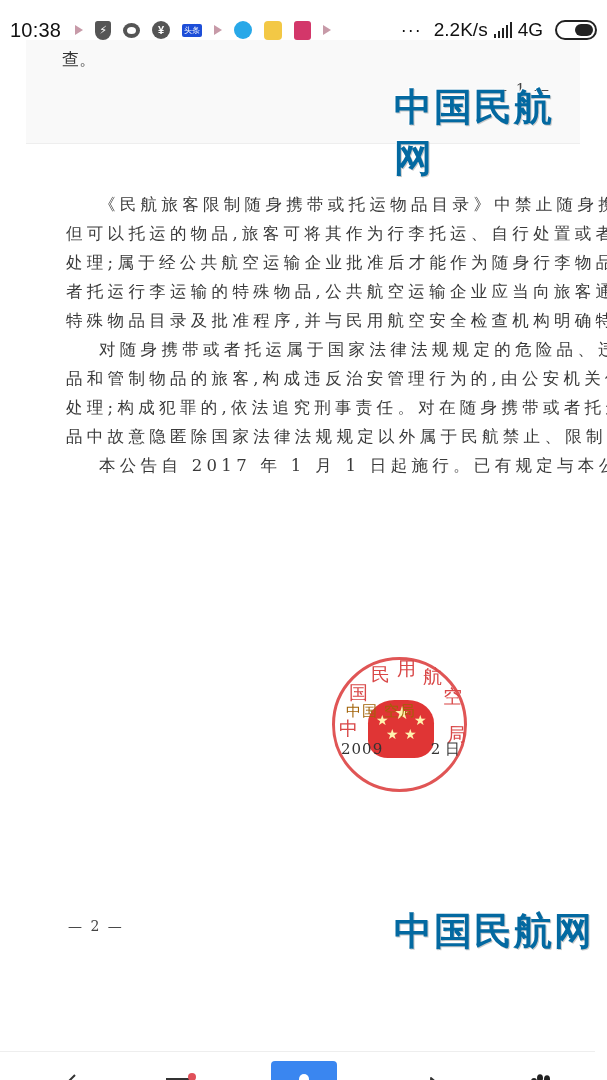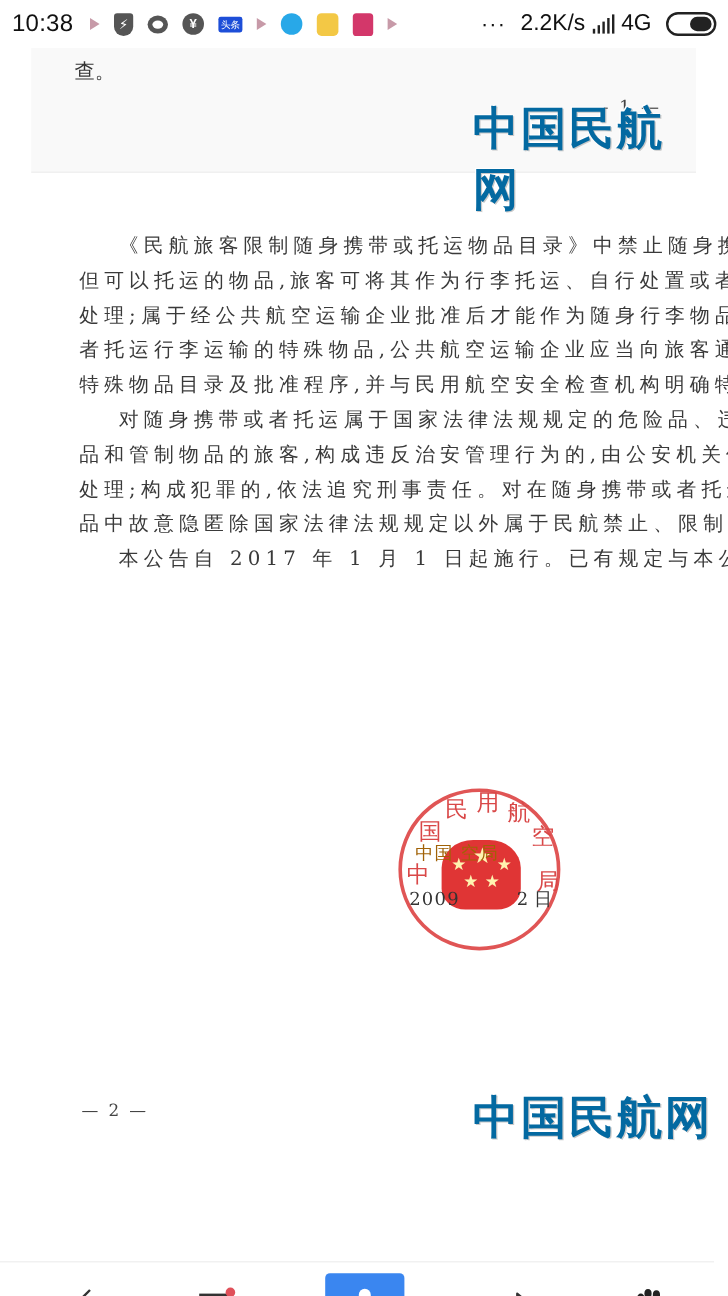--- a/index.html
+++ b/index.html
@@ -1,20 +1,20 @@
 <!DOCTYPE html>
 <html><head>
 <meta charset="utf-8">
 <style>
   * { box-sizing: border-box; margin: 0; padding: 0; }
   html, body { width: 607px; height: 1080px; overflow: hidden; background: #ffffff; }
   body { position: relative; font-family: "DejaVu Serif", "Liberation Serif", serif; color: #222; }
 
   
-  .status-bar { position: absolute; left: 0; top: 0; width: 607px; height: 40px; display: flex; align-items: center; padding: 0 10px 0 10px; background: #fff; font-family: "Liberation Sans", "DejaVu Sans", sans-serif; }
+  .status-bar { position: absolute; left: 0; top: 10px; width: 607px; height: 40px; display: flex; align-items: center; padding: 0 10px 0 10px; background: #fff; font-family: "Liberation Sans", "DejaVu Sans", sans-serif; }
   .sb-time { font-size: 20px; color: #111; margin-right: 14px; letter-spacing: 0.2px; }
   .sb-icons { display: flex; align-items: center; gap: 12px; flex: 1; }
   .sb-tri { width: 0; height: 0; border-top: 5px solid transparent; border-bottom: 5px solid transparent; border-left: 8px solid #c79aa8; }
   .sb-shield { width: 16px; height: 19px; background: #555; border-radius: 3px 3px 9px 9px; color: #fff; font-size: 11px; display: flex; align-items: center; justify-content: center; font-weight: bold; }
   .sb-circ { width: 18px; height: 18px; border-radius: 50%; background: #555; color: #fff; display: flex; align-items: center; justify-content: center; font-size: 11px; font-weight: bold; }
   .sb-chat { width: 17px; height: 15px; border-radius: 50%; background: #555; position: relative; }
   .sb-chat::after { content: ""; position: absolute; left: 4px; top: 4px; width: 9px; height: 7px; border-radius: 50%; background: #fff; }
   .sb-red { background: #1d4ed8; color: #fff; font-size: 8px; padding: 1px 2px; border-radius: 2px; }
   .sb-blue { width: 18px; height: 18px; border-radius: 50%; background: #28a8e8; }
   .sb-yellow { width: 18px; height: 19px; border-radius: 4px; background: #f3c845; }

